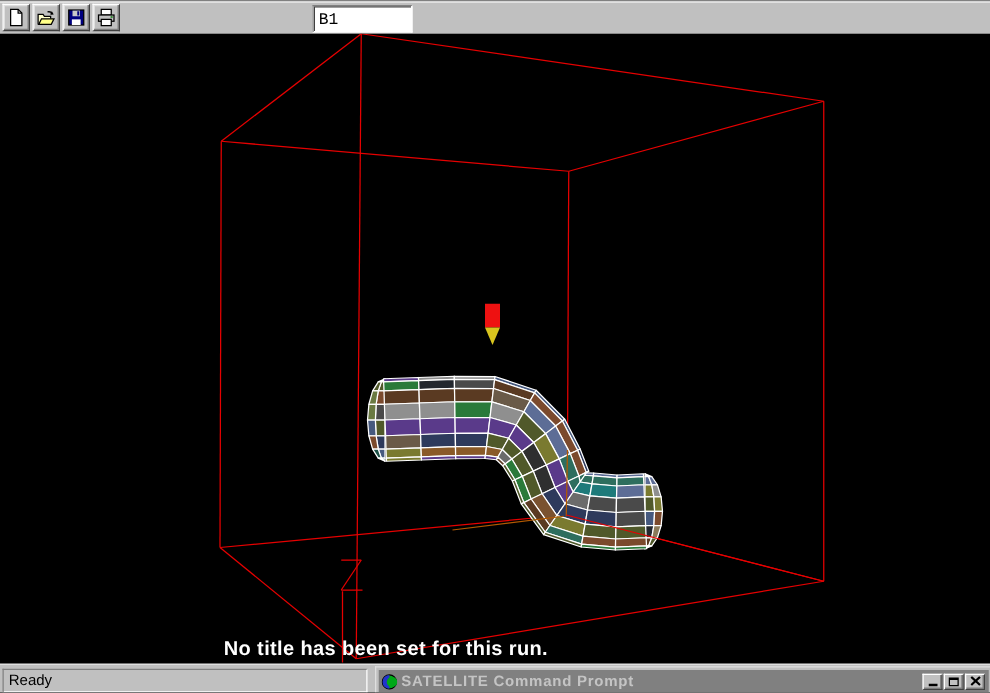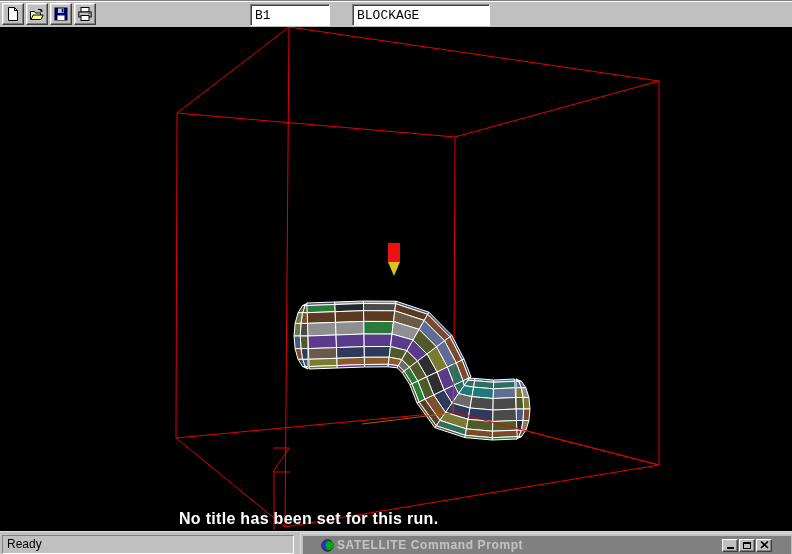--- a/index.html
+++ b/index.html
@@ -26,21 +26,21 @@
   .statusbar{position:absolute;left:0;top:531px;width:792px;height:23px;background:#c0c0c0;
              border-top:1px solid #dfdfdf;box-sizing:border-box;}
   .status-panel{position:absolute;left:2px;top:3px;width:292px;height:19px;
                 border:1px solid;border-color:#808080 #ffffff #ffffff #808080;
                 font:12px "Liberation Sans",sans-serif;color:#000;padding:1px 0 12px 4px;box-sizing:border-box;}
 
   
   .taskwin{position:absolute;left:300px;top:533px;width:492px;height:21px;background:#c0c0c0;
            border-top:1px solid #dfdfdf;border-left:1px solid #dfdfdf;
            padding:2px 1px 0 2px;box-sizing:border-box;z-index:10;}
-  .titlebar{height:18px;background:#808080;display:flex;align-items:center;gap:3px;padding:1px 18px;box-sizing:border-box;}
+  .titlebar{height:18px;background:#808080;display:flex;align-items:center;gap:3px;padding:1px 2px;box-sizing:border-box;}
   .title-text{color:#c4c4c4;font:bold 12px "Liberation Sans",sans-serif;letter-spacing:.6px;
               flex:1;white-space:nowrap;overflow:hidden;}
   .win-btns{display:flex;gap:1px;margin-right:1px;}
   .wbtn{width:16px;height:13px;background:#c0c0c0;border:1px solid;
         border-color:#ffffff #404040 #404040 #ffffff;box-shadow:inset -1px -1px 0 #808080;
         display:flex;align-items:center;justify-content:center;box-sizing:border-box;padding:0;}
   .glyph-min{width:7px;height:2px;background:#000;margin-top:6px;}
   .glyph-max{width:8px;height:7px;border:1px solid #000;border-top:2px solid #000;box-sizing:border-box;}
 </style>
 </head>
@@ -73,21 +73,20 @@
     </button>
     <button class="tb-btn" style="left:74px">
       <svg width="16" height="16" viewBox="0 0 16 16">
         <rect x="4" y="1.5" width="8" height="4.5" fill="#fff" stroke="#000"></rect>
         <rect x="1.8" y="6" width="12.4" height="5" fill="#c0c0c0" stroke="#000"></rect>
         <rect x="4" y="9.5" width="8" height="5" fill="#fff" stroke="#000"></rect>
         <rect x="11.5" y="7" width="1.6" height="1.2" fill="#0a7a0a"></rect>
       </svg>
     </button>
     <input class="tb-field" style="left: 250px; width: 80px;" value="B1">
-    <input class="tb-field" style="left: 352px; width: 138px;" value="BLOCKAGE">
   </div>
 
   <div class="viewport">
     <svg id="scene" width="792" height="504" viewBox="0 27 792 504">
         <g>
           <line x1="289" y1="27" x2="177" y2="113" stroke="#e60000" stroke-width="1"></line>
           <line x1="289" y1="27" x2="659" y2="81" stroke="#e60000" stroke-width="1"></line>
           <line x1="177" y1="113" x2="455" y2="137" stroke="#e60000" stroke-width="1"></line>
           <line x1="659" y1="81" x2="455" y2="137" stroke="#e60000" stroke-width="1"></line>
           <line x1="289" y1="27" x2="285" y2="527" stroke="#e60000" stroke-width="1"></line>

